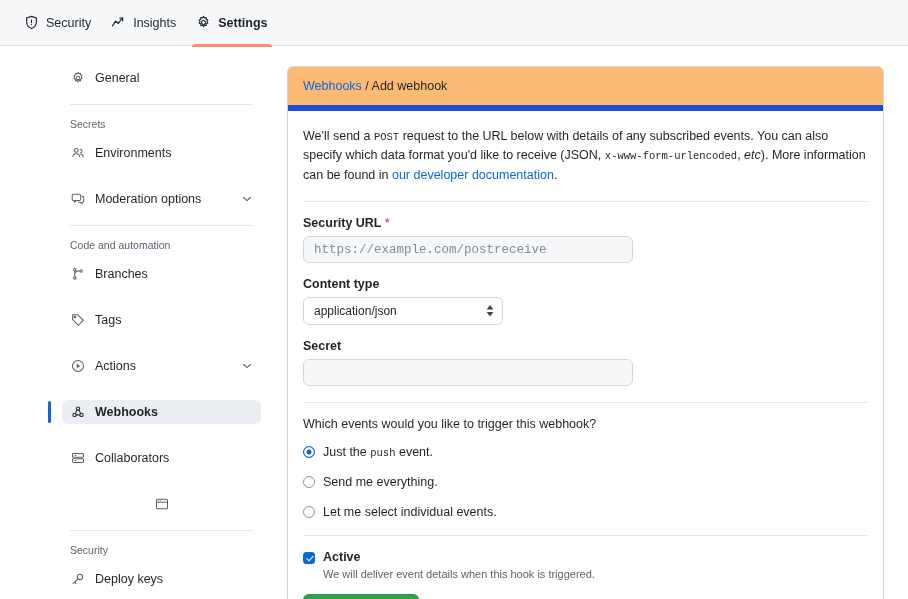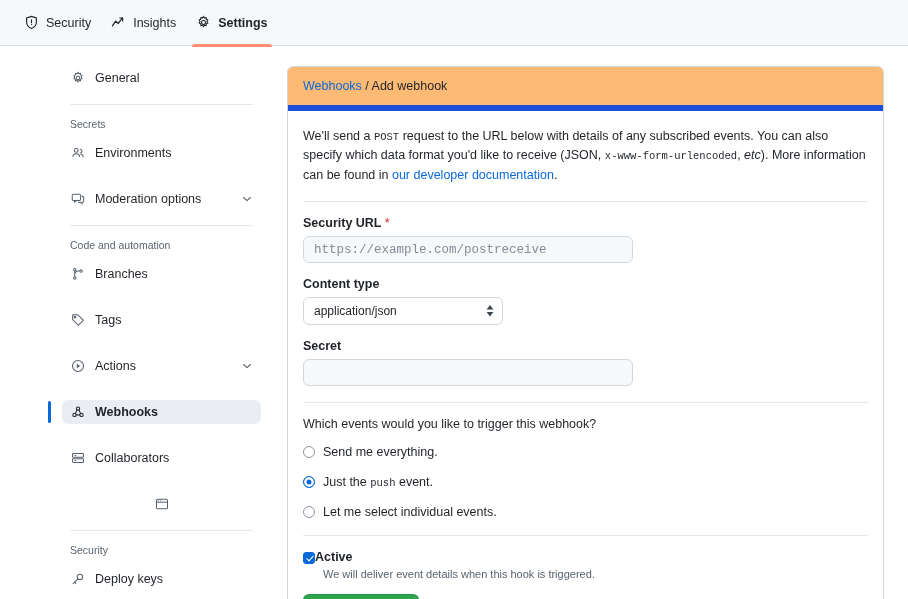--- a/index.html
+++ b/index.html
@@ -218,20 +218,21 @@
   }
   .radio.checked {
     border-color: #0969da;
     background: #0969da;
     box-shadow: inset 0 0 0 2.5px #ffffff;
   }
 
   .check-row {
     display: flex;
     align-items: flex-start;
+    gap: 8px;
     margin-top: 2px;
     text-align: right;
   }
   .checkbox {
     width: 12px; height: 12px;
     flex: 0 0 12px;
     border-radius: 3px;
     background: #0969da;
     border: 1px solid #0969da;
     position: relative;
@@ -491,27 +492,27 @@
         <div class="field-block">
           <div class="field-label">Secret</div>
           <input class="text-input" type="text" placeholder="" style="">
         </div>
 
         <div class="hr"></div>
 
         <div class="question">Which events would you like to trigger this webhook?</div>
 
         <label class="radio-row">
+          <span class="radio checked"></span>
+          <span><span>Just the </span><code class="mono">push</code><span> event.</span></span>
+        </label>
+
+        <label class="radio-row">
           <span class="radio"></span>
           <span>Send me everything.</span>
-        </label>
-
-        <label class="radio-row">
-          <span class="radio checked"></span>
-          <span><span>Just the </span><code class="mono">push</code><span> event.</span></span>
         </label>
 
         <label class="radio-row">
           <span class="radio"></span>
           <span>Let me select individual events.</span>
         </label>
 
         <div class="hr"></div>
 
         <div>

